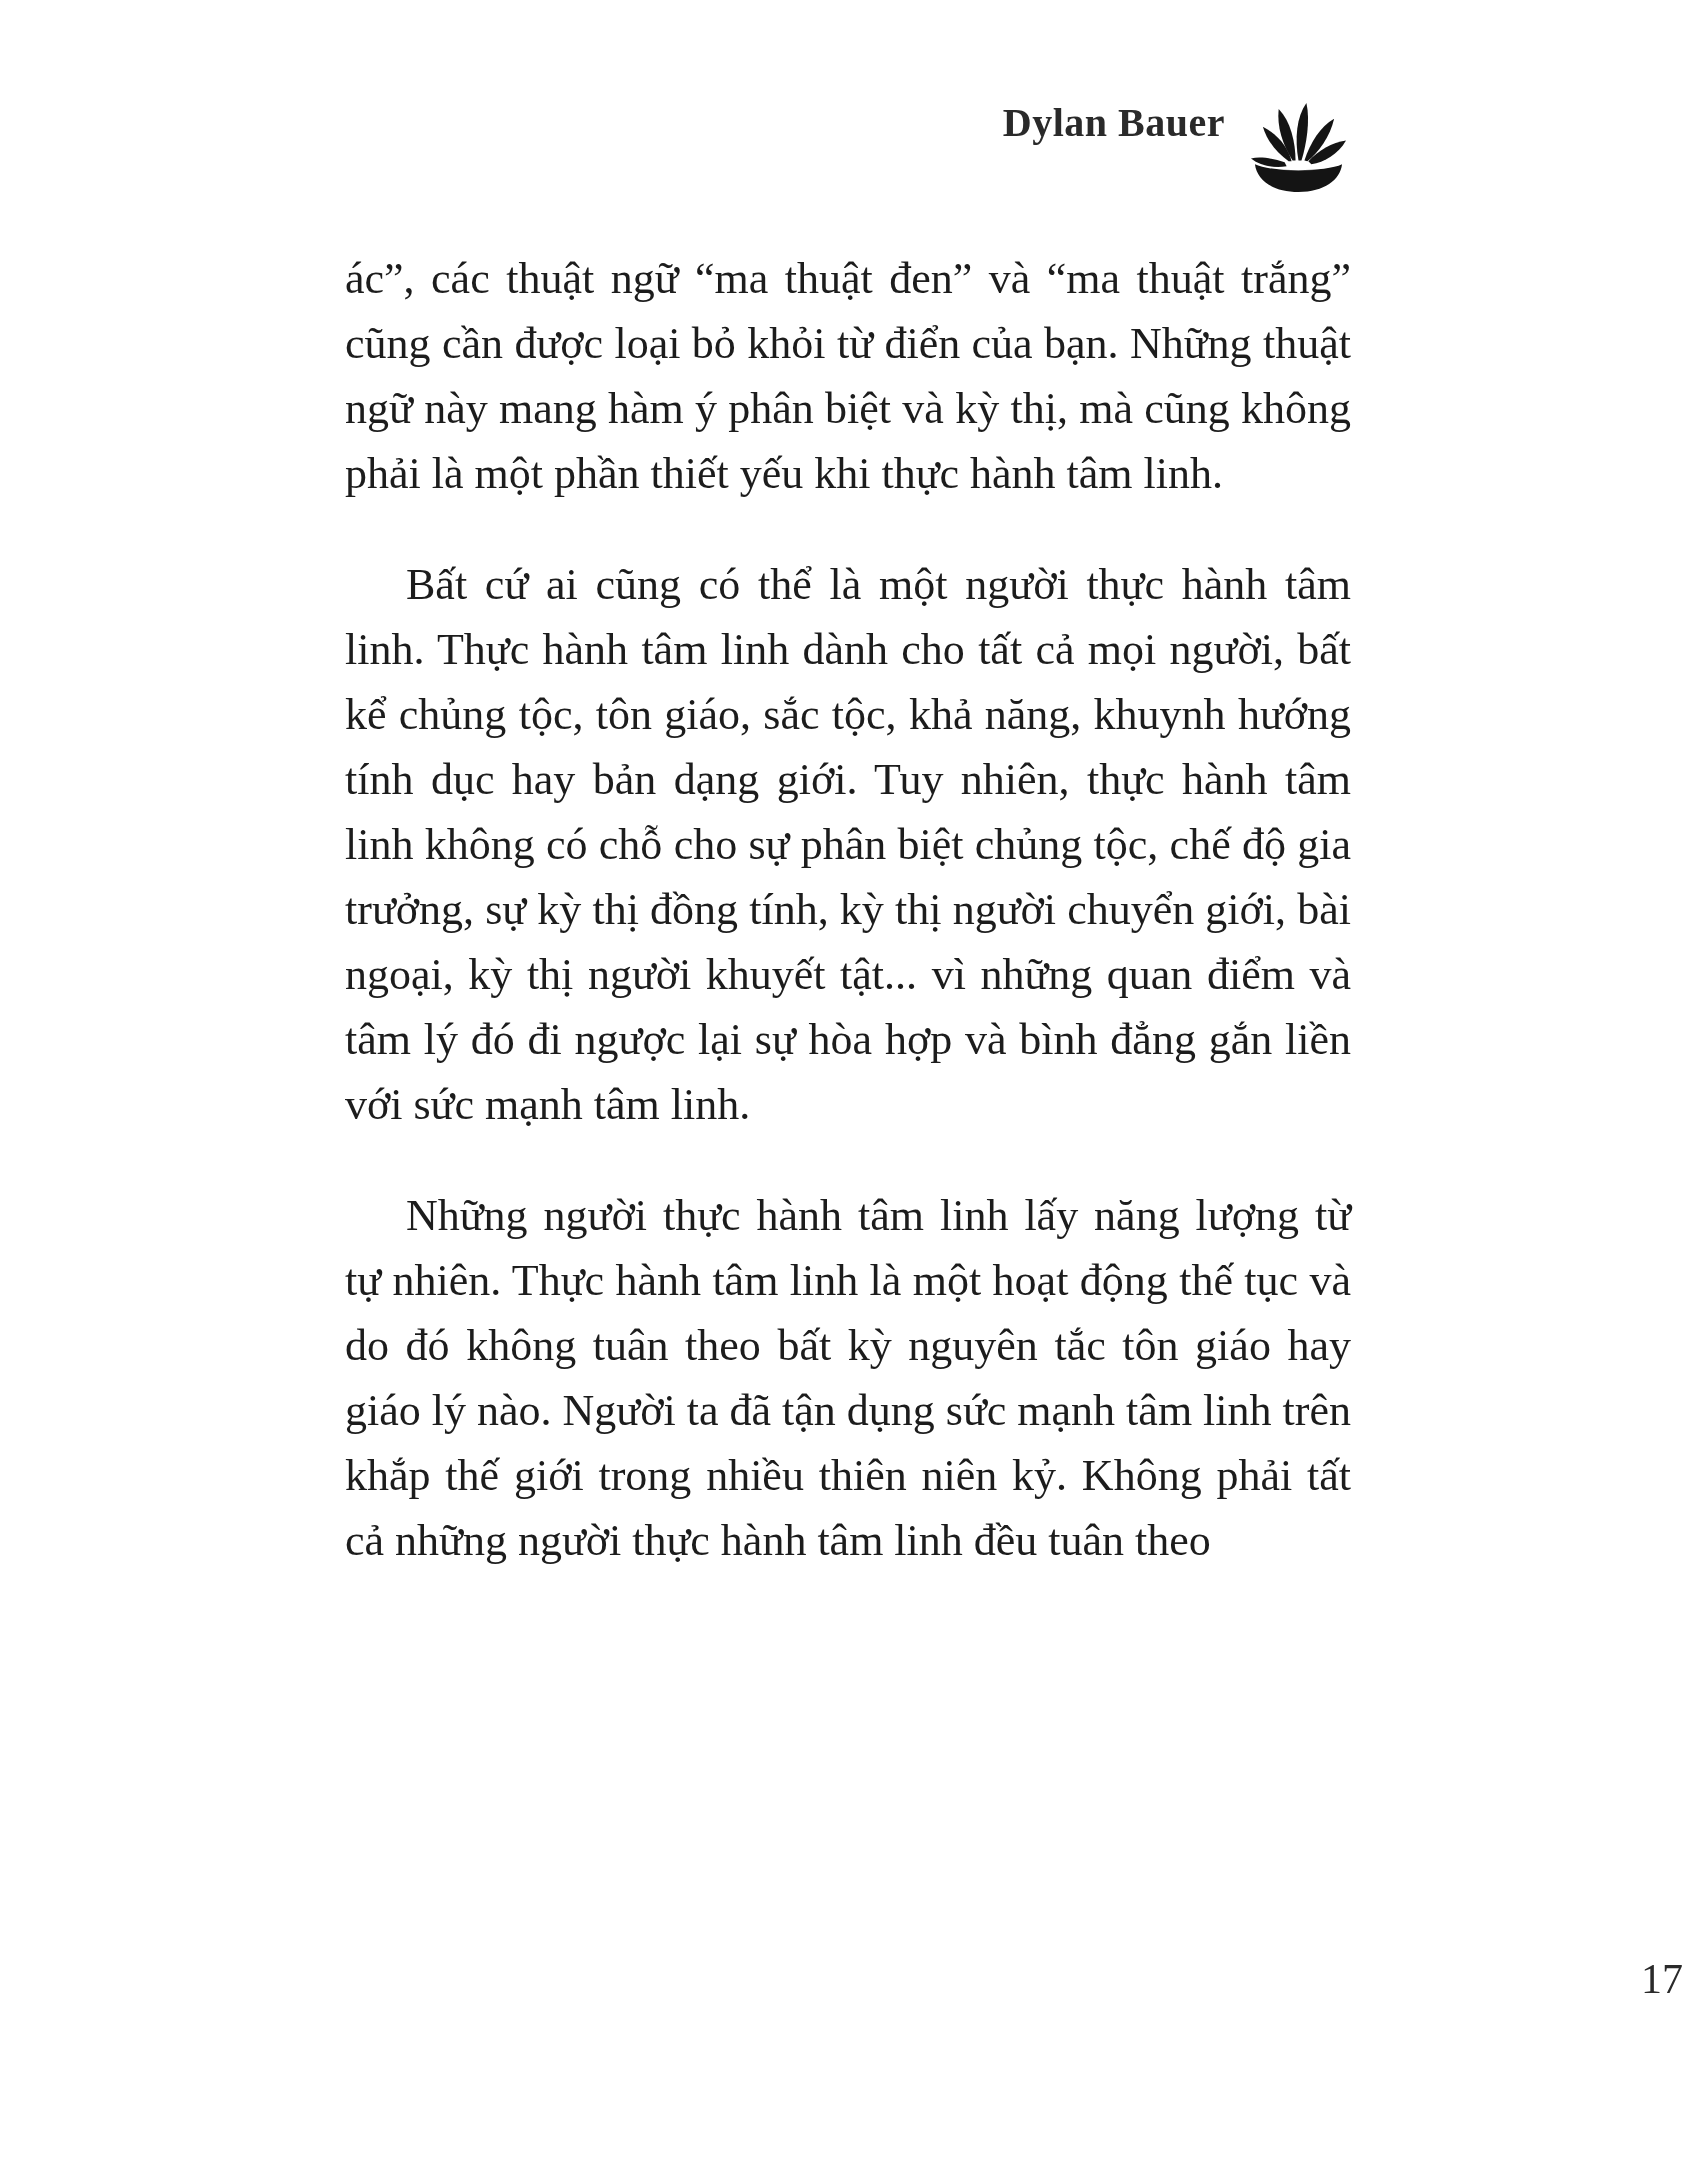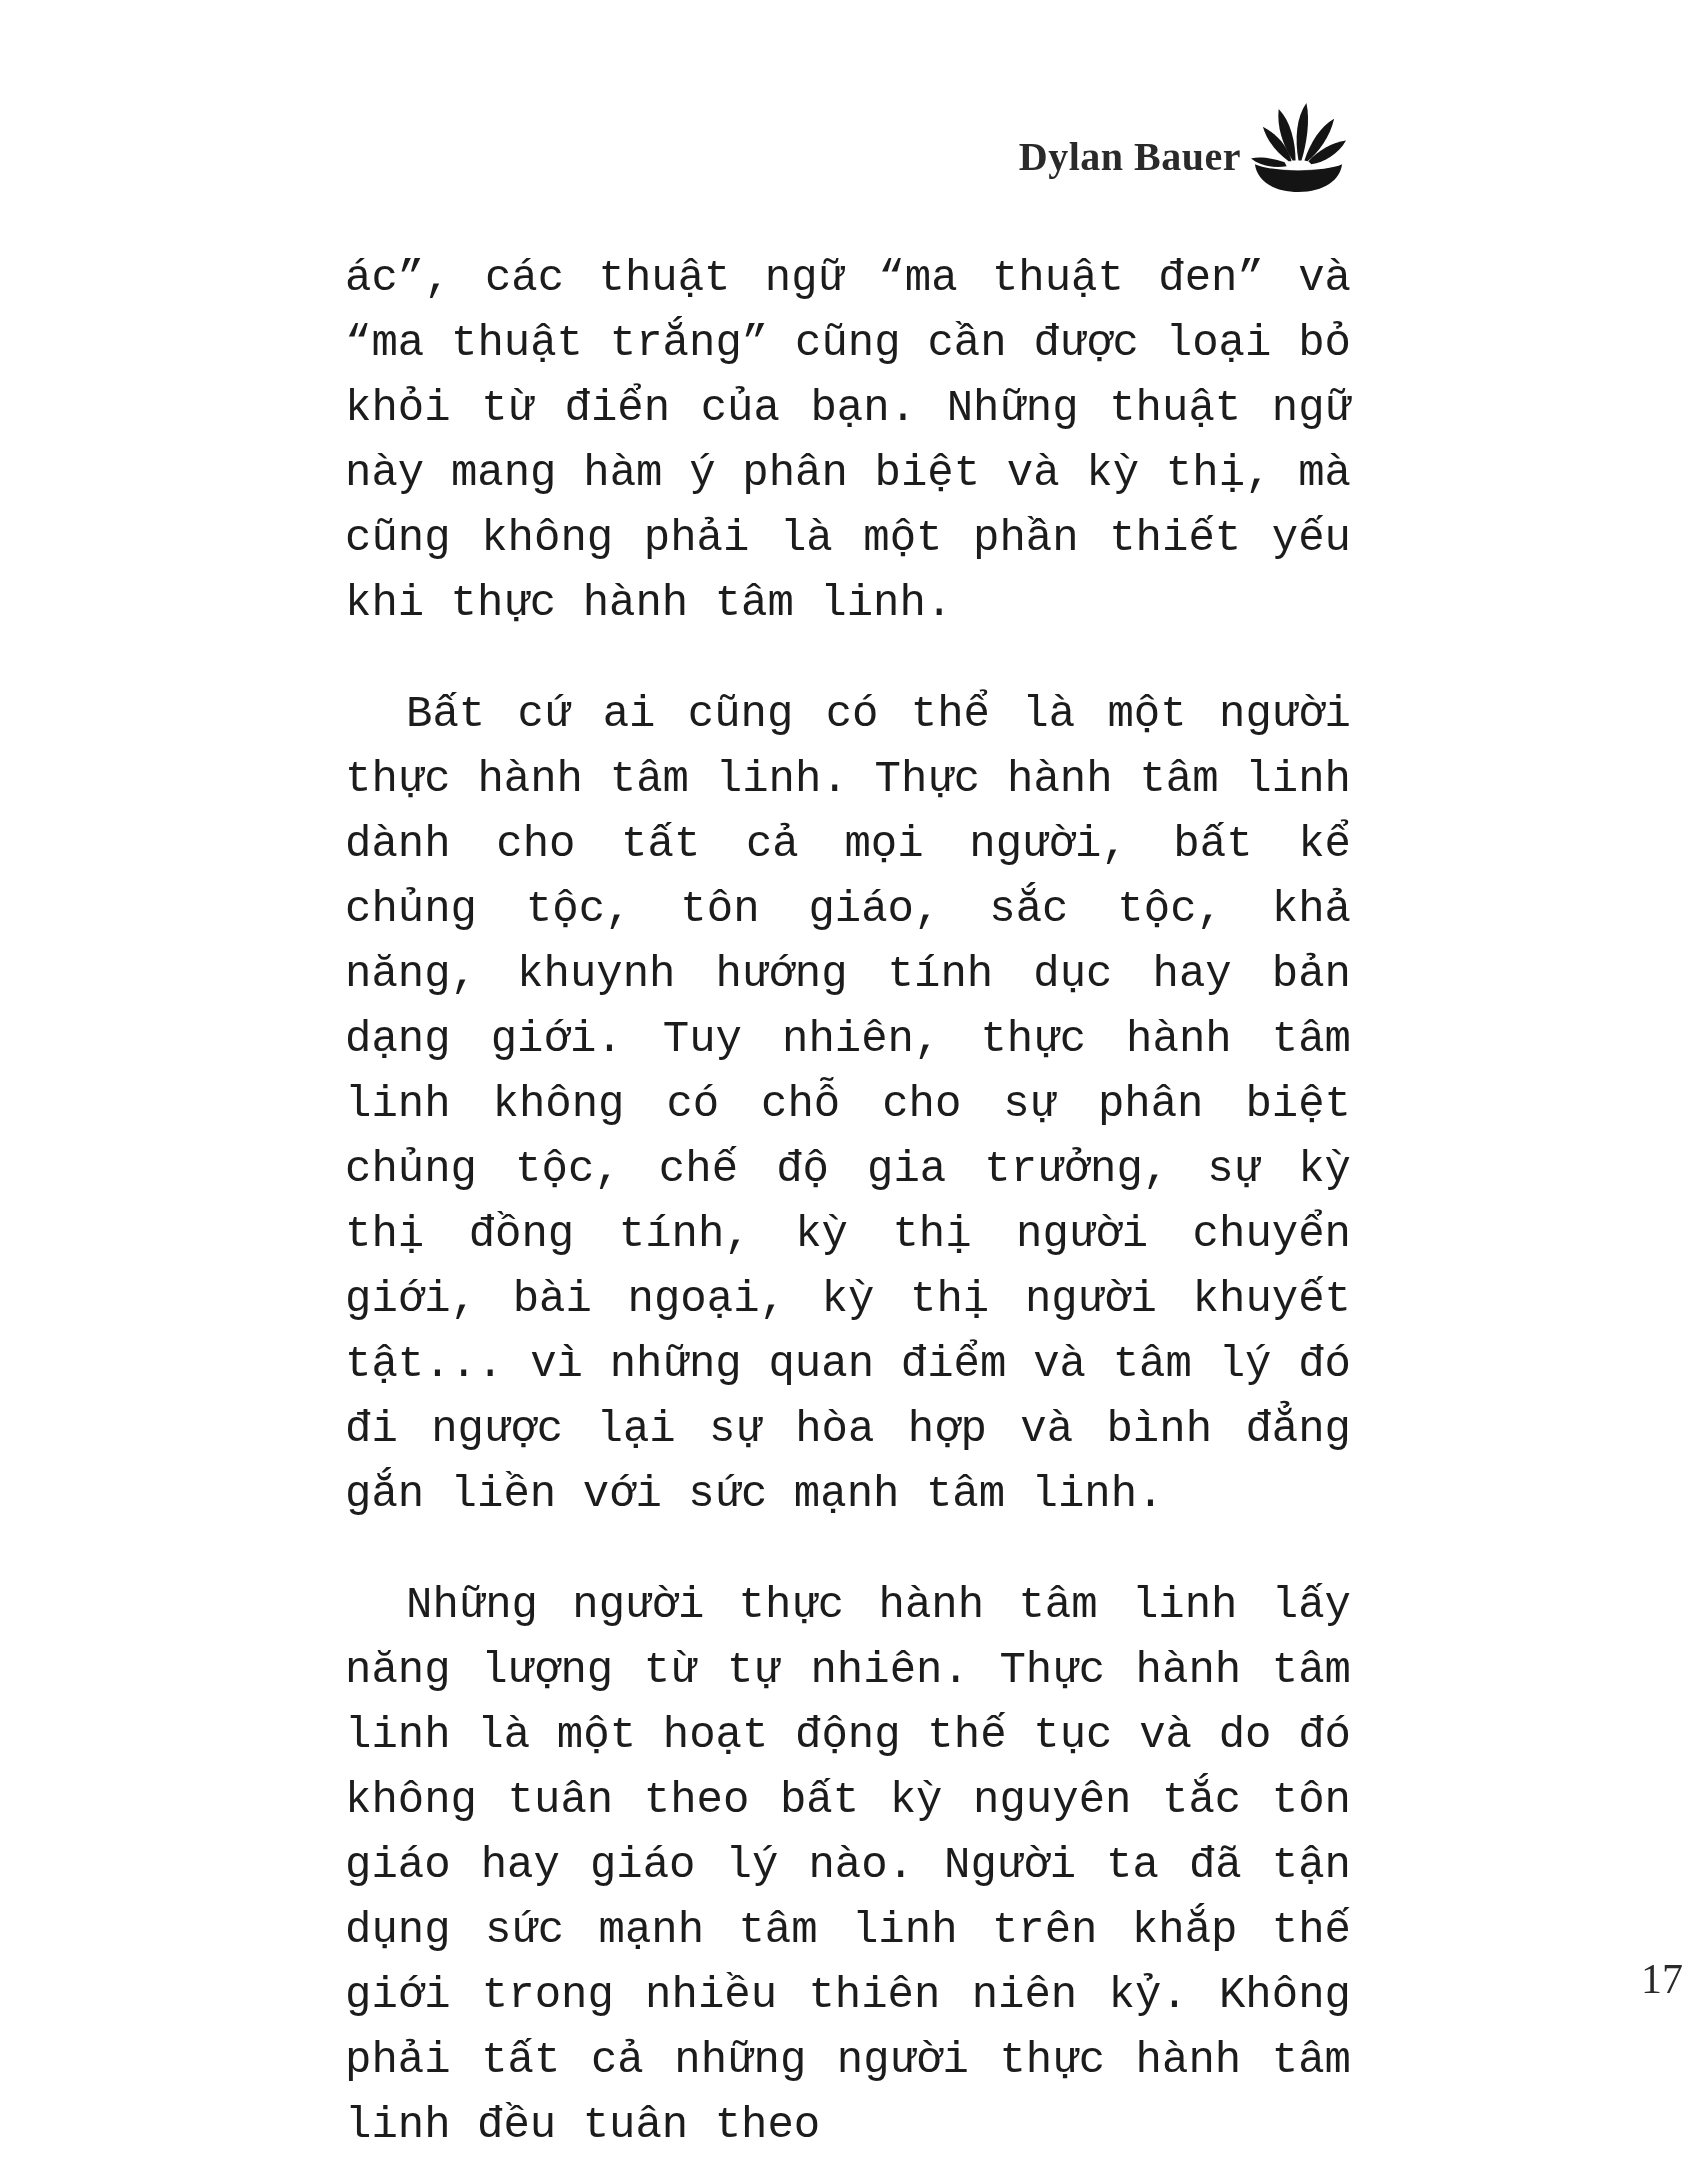--- a/index.html
+++ b/index.html
@@ -14,22 +14,22 @@
     background: #ffffff;
     font-family: "Liberation Serif", "DejaVu Serif", serif;
     color: #1c1c1c;
     overflow: hidden;
   }
   .page-header {
     position: absolute;
     top: 99px;
     right: 327px;
     display: flex;
-    align-items: flex-end;
-    gap: 0;
+    align-items: flex-start;
+    gap: 16px;
   }
   .author-name {
     font-size: 40px;
     font-weight: 600;
     letter-spacing: 0.5px;
     color: #2a2a2a;
     padding-bottom: 18px;
   }
   .logo-icon svg {
     display: block;
@@ -38,21 +38,20 @@
     position: absolute;
     top: 246px;
     left: 345px;
     width: 1014px;
     font-size: 44px;
     line-height: 65px;
     text-align: justify;
   }
   .body-text p {
     margin: 0 8px 46px 0;
-    font-family: Liberation Mono, monospace;
   }
   .body-text p.indented {
     text-indent: 61px;
   }
   .page-footer {
     position: absolute;
     top: 1955px;
     left: 0;
     width: 1683px;
     text-align: right;

